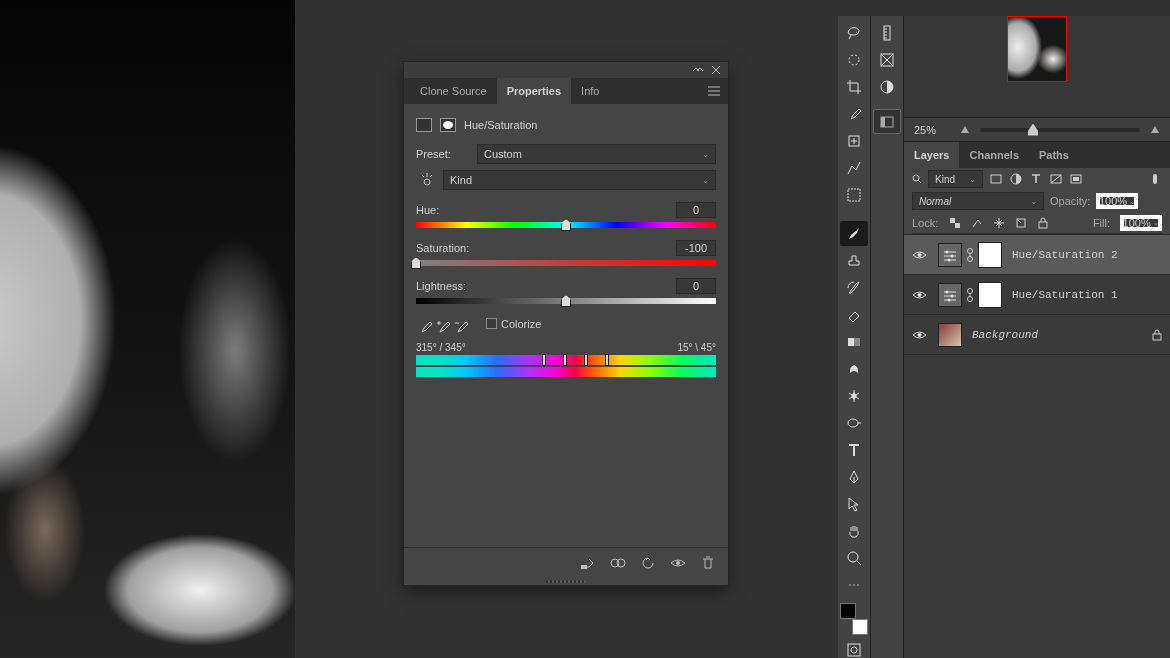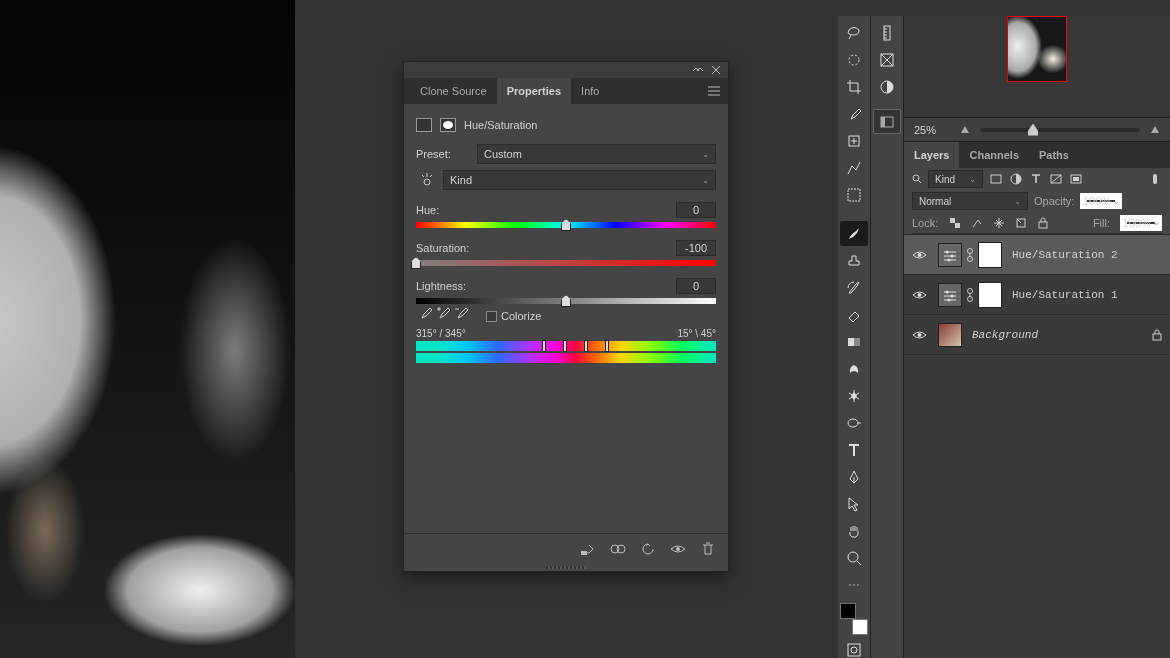--- a/index.html
+++ b/index.html
@@ -97,21 +97,21 @@
   .track { position:relative; height:6px; margin-top:4px; width:100%; }
   .hue-grad { background: linear-gradient(to right,#ff0000,#ffff00,#00ff00,#00ffff,#0000ff,#ff00ff,#ff0000);}
   .sat-grad { background: linear-gradient(to right,#808080,#ff0000);}
   .light-grad { background: linear-gradient(to right,#000,#808080,#fff);}
   .thumb {
     position:absolute; top:-3px; width:10px; height:12px;
     background:#ddd; clip-path: polygon(0 40%,50% 0,100% 40%,100% 100%,0 100%);
     transform:translateX(-50%);
     border:1px solid #222;
   }
-  .eyedrops { display:flex; align-items:flex-end; }
+  .eyedrops { display:flex; align-items:flex-start; margin-top:14px;}
   .eye { width:18px; height:18px; display:flex; align-items:center; justify-content:center; cursor:pointer;}
   .chk { width:11px; height:11px; border:1px solid #888; background:#3a3a3a; display:inline-block; vertical-align:middle; margin-right:4px;}
   .chk-txt { color:var(--text);}
   .range-row { margin-top:6px;}
   .range-lbls { display:flex; justify-content:space-between; font-size:10px; color:var(--text);}
   .dualtrack { position:relative; height:10px; margin-top:2px;}
   .rainbow { position:absolute; left:0; right:0; top:0; height:10px;
     background: linear-gradient(to right,#00e6c7 0%, #00e6c7 8%, #00c8ff 17%, #2b6bff 27%, #b030ff 38%, #ff00d4 47%, #ff0040 53%, #ff6a00 60%, #ffd400 68%, #8bff00 78%, #00ff62 89%, #00e6c7 100%);}
   .marker { position:absolute; top:-1px; width:4px; height:12px; background:#ddd; border:1px solid #222;}
   .panel-foot { height:30px; border-top:1px solid #2e2e2e; display:flex; align-items:center; justify-content:flex-end; gap:14px; padding:0 12px; margin-top:160px;}
@@ -171,21 +171,21 @@
   .zoom-slider .zth{ position:absolute; top:-4px; left:30%; width:10px;height:12px;background:#ccc; clip-path:polygon(50% 0,100% 60%,100% 100%,0 100%,0 60%);}
 
   .layer-tabs { display:flex; align-items:center; height:26px; background:#2f2f2f;}
   .layer-tabs .tab { padding:0 10px;font-weight:bold;}
   .layer-tabs .tab.active{ background:#454545; color:var(--text); font-weight:600;}
   .layer-opts { background:#454545; padding:0 8px; border-bottom:1px solid #2b2b2b;}
   .optrow { display:flex; align-items:center; gap:6px; height:22px;}
   .optrow .sel { height:18px; font-size:10px;}
   .icon-mini{ width:14px; height:14px; display:flex; align-items:center; justify-content:center; color:#ccc;}
   .optrow .lbl{color:var(--text-dim);}
-  .pct-box{ width:42px; height:16px; background:var(--input-bg); border:7px solid #ffffff;
+  .pct-box{ width:42px; height:16px; background:var(--input-bg); border:4px solid #ffffff;
     display:flex; align-items:center; justify-content:center; gap:2px;}
   .lockrow { display:flex; align-items:center; gap:8px; height:22px; border-bottom:1px solid #2b2b2b;}
   .lockrow .lbl{ margin-right:2px;}
 
   .layerlist { background:#3a3a3a; flex:1;}
   .layer {
     display:flex; align-items:center; height:40px;
     border-bottom:1px solid #2d2d2d; padding:0 8px; gap:10px;font-family:Liberation Mono, monospace;
   }
   .layer.selected { background:#5a5a5a;}
@@ -576,21 +576,21 @@
               <rect x="3" y="3" width="6" height="4" fill="#ccc"></rect>
             </svg>
           </span>
         <span class="icon-mini" style="margin-left:auto;">
             <svg width="8" height="12">
               <rect x="2" y="1" width="4" height="10" rx="2" fill="#ccc"></rect>
             </svg>
           </span>
       </div>
       <div class="optrow">
-        <div class="sel" style="width:116px; flex:initial;">
+        <div class="sel" style="width:132px; flex:initial;font-style:italic;">
           <span>Normal</span>
           <span class="chev">⌄</span>
         </div>
         <span class="lbl">Opacity:</span>
         <div class="pct-box">
           <span>100%</span>
           <span class="chev">⌄</span>
         </div>
       </div>
       <div class="optrow lockrow">

